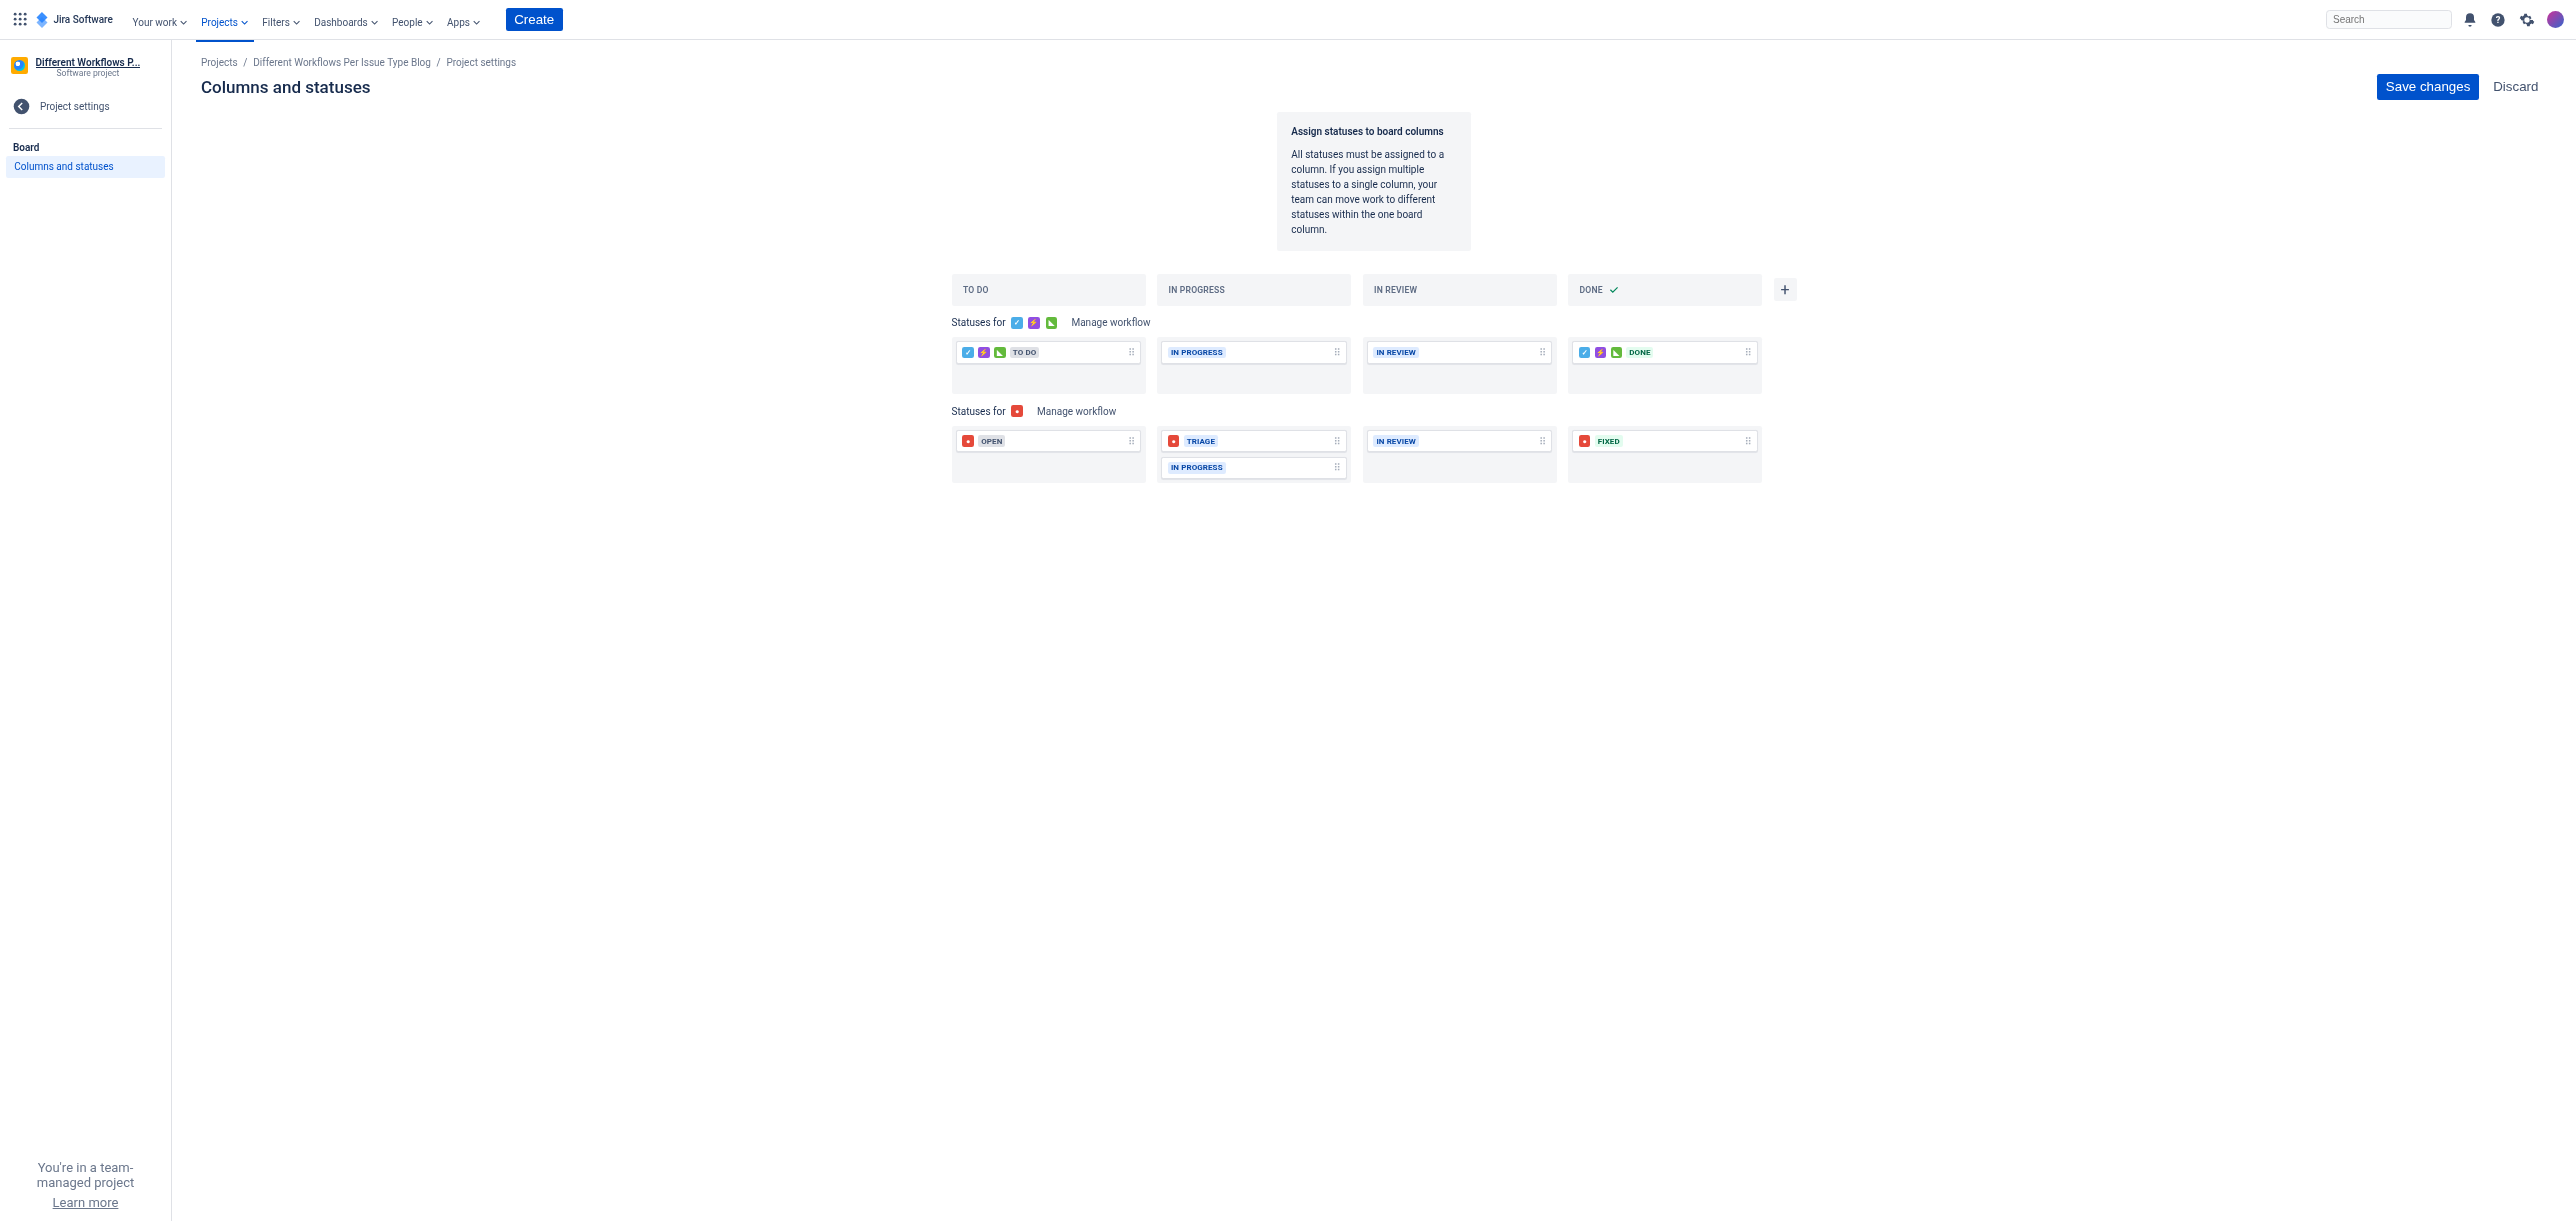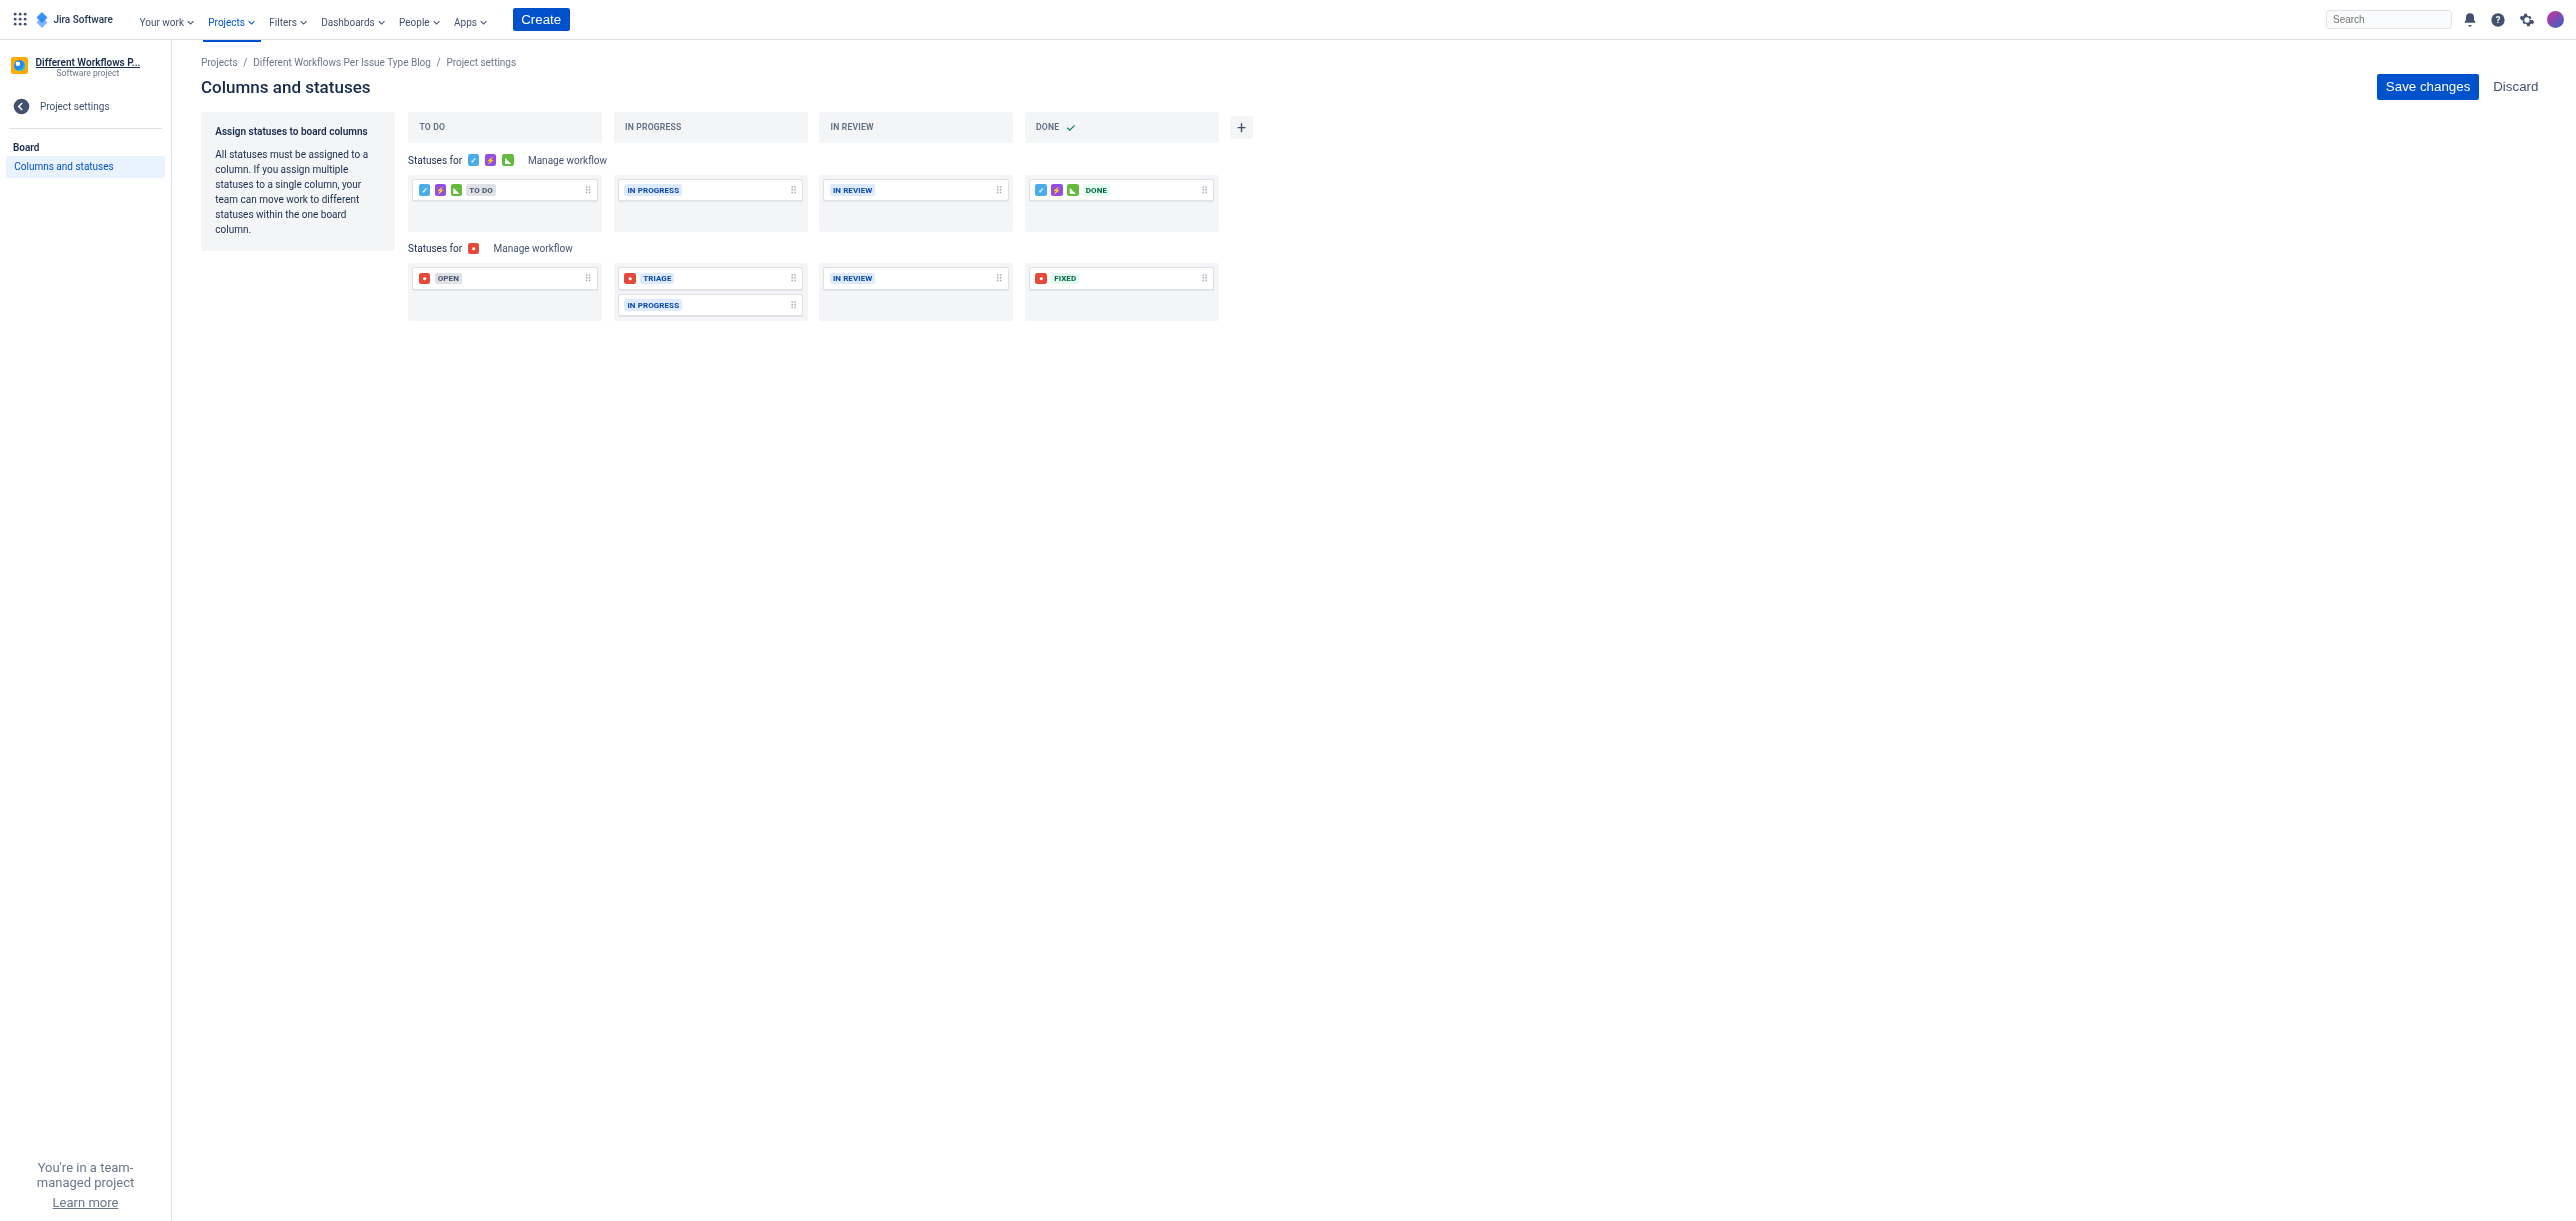--- a/index.html
+++ b/index.html
@@ -1,19 +1,19 @@
 <!DOCTYPE html>
 <html style="font-size:11.5px"><head>
 <meta charset="utf-8">
 <style>
 * { box-sizing: border-box; margin: 0; padding: 0; }
 body { font-family: -apple-system, BlinkMacSystemFont, "Segoe UI", Roboto, sans-serif; font-size: 10px; color: #172B4D; background: #fff; }
 .topnav { height: 40px; border-bottom: 0.7px solid #dfe1e6; display: flex; align-items: center; padding: 0 8.6px; gap: 2.9px; }
 .app-switcher { width: 23px; height: 23px; display: flex; align-items: center; justify-content: center; border-radius: 2.2px; cursor: pointer; }
-.logo { display: flex; align-items: center; gap: 2.9px; margin-right: 18px; font-weight: 500; color: #253858; }
+.logo { display: flex; align-items: center; gap: 2.9px; margin-right: 11px; font-weight: 500; color: #253858; }
 .logo svg { color: #2684FF; }
 .nav-item { padding: 2.9px 5.7px; display: flex; align-items: center; gap: 2.9px; color: #42526E; cursor: pointer; border-radius: 2.2px; margin-top: 6px; }
 .nav-item.active { color: #0052CC; position: relative; }
 .nav-item.active::after { content: ""; position: absolute; bottom: -11.5px; left: 0; right: 0; height: 2.2px; background: #0052CC; }
 .chevron { width: 7.2px; height: 7.2px; }
 .create-btn { background: #0052CC; color: #fff; border: none; border-radius: 2.2px; padding: 4.3px 8.6px; font-weight: 500; cursor: pointer; margin-left: 17px; }
 .spacer { flex: 1; }
 .search { display: flex; align-items: center; border: 1.4px solid #DFE1E6; border-radius: 3.6px; padding: 2.9px 5.7px; width: 126px; background: #fafbfc; }
 .search input { border: none; outline: none; background: transparent; flex: 1; font-size: 10px; }
 .icon-btn { width: 23px; height: 23px; display: flex; align-items: center; justify-content: center; border-radius: 50%; cursor: pointer; color: #42526E; margin-left: 2.9px; }
@@ -35,21 +35,21 @@
 .sidebar-footer a { color: #6B778C; display: block; margin-top: 4.3px; }
 .main { flex: 1; padding: 17px 29px; overflow: auto; }
 .breadcrumb { display: flex; gap: 5.7px; align-items: center; color: #6B778C; font-size: 10px; margin-bottom: 5.7px; }
 .breadcrumb a { color: #6B778C; text-decoration: none; }
 .breadcrumb .sep { color: #6B778C; }
 .page-row { display: flex; align-items: center; margin-bottom: 11.5px; }
 .page-title { font-size: 17px; font-weight: 500; }
 .btn-primary { background: #0052CC; color: #fff; border: none; border-radius: 2.2px; padding: 5.7px 8.6px; font-weight: 500; cursor: pointer; margin-left: auto; }
 .btn-subtle { background: none; border: none; color: #42526E; padding: 5.7px 8.6px; cursor: pointer; font-weight: 500; margin-left: 5.7px; }
 .desc { color: #172B4D; max-width: 559px; margin-bottom: 17px; line-height: 1.5; }
-.board { display: flex; gap: 13px; align-items: flex-start; }
+.board { display: flex; gap: 23px; align-items: center; flex-direction: column; }
 .info-card { width: 194px; background: #F4F5F7; border-radius: 2.2px; padding: 14.3px; flex-shrink: 0; }
 .info-card h3 { font-size: 10px; font-weight: 600; margin-bottom: 10px; }
 .info-card p { font-size: 10px; color: #172B4D; line-height: 1.5; }
 .columns-area { display: flex; flex-direction: column; gap: 5.7px; flex: 1; }
 .col-row { display: flex; gap: 11.5px; align-items: stretch; }
 .col-header { width: 194px; background: #F4F5F7; border-radius: 2.2px; padding: 10px 11.5px; color: #5E6C84; font-size: 8.6px; font-weight: 600; letter-spacing: 0.2px; display: flex; align-items: center; gap: 5.7px; flex-shrink: 0; }
 .add-col { width: 23px; height: 23px; display: flex; align-items: center; justify-content: center; background: #F4F5F7; border-radius: 2.2px; cursor: pointer; font-size: 16px; color: #42526E; flex-shrink: 0; margin-top: 4.3px; }
 .workflow-row { display: flex; align-items: center; gap: 5.7px; margin: 5.7px 0 2.9px; font-size: 10px; }
 .issue-type-icon { width: 11.5px; height: 11.5px; border-radius: 2.2px; display: inline-flex; align-items: center; justify-content: center; color: #fff; font-size: 7.2px; font-weight: bold; }
 .it-task { background: #4BADE8; }

